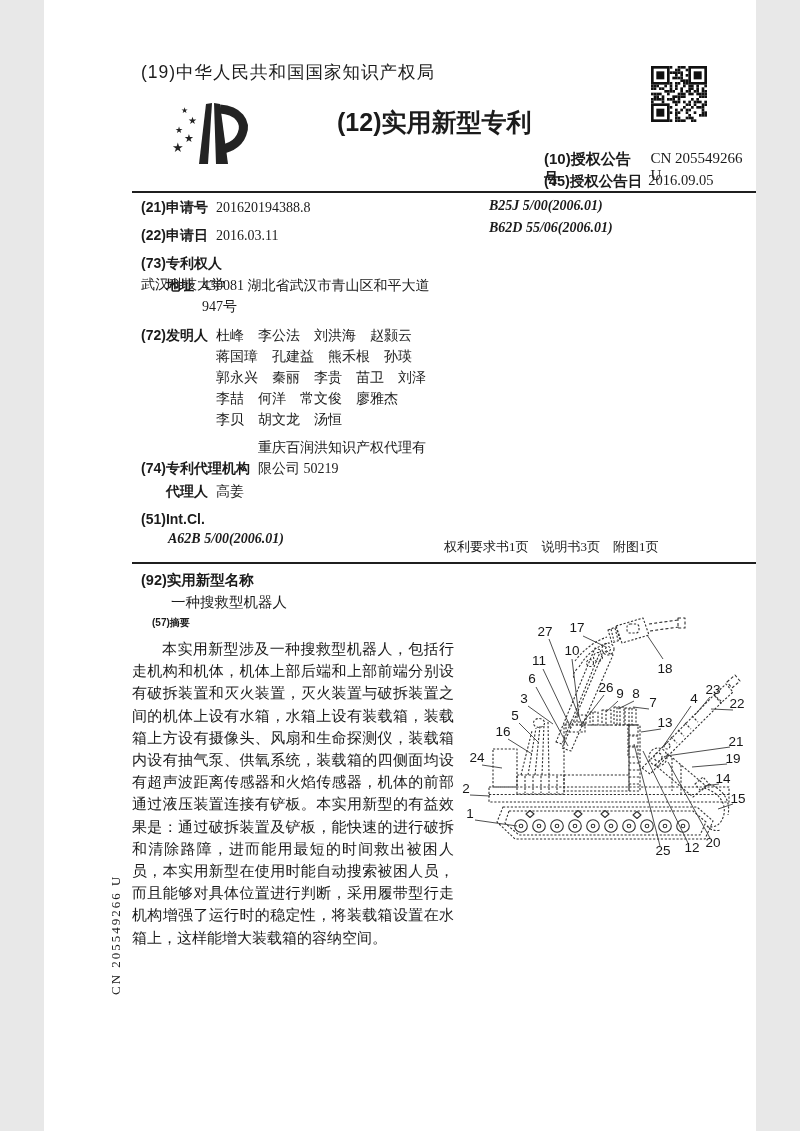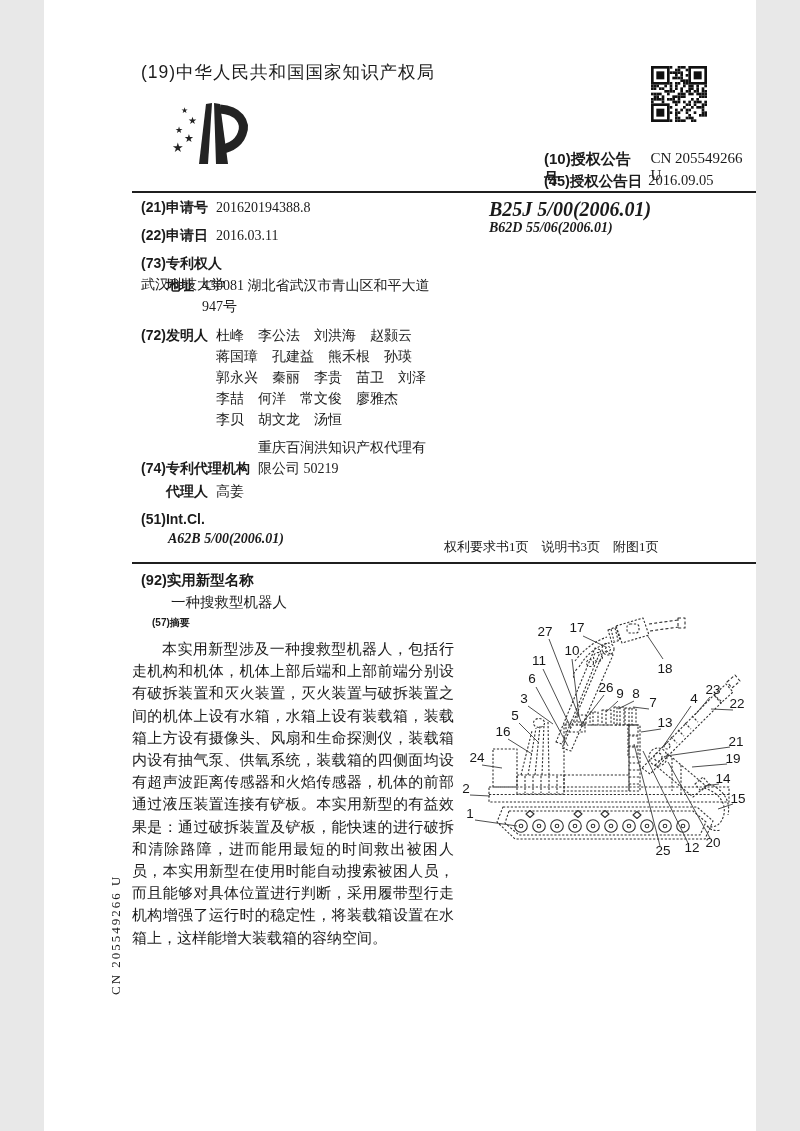--- a/index.html
+++ b/index.html
@@ -191,20 +191,21 @@
     <path d="M48,9 C66,10 75,22 70,34 C66,45 54,50 45,49" fill="none" stroke="#232323" stroke-width="9"></path>
     <g fill="#232323" font-size="12">
       <text x="0" y="52" font-size="13">★</text>
       <text x="12" y="42" font-size="11">★</text>
       <text x="3" y="33" font-size="9">★</text>
       <text x="16" y="24" font-size="10">★</text>
       <text x="9" y="13" font-size="8">★</text>
     </g>
   </svg>
 
+  <div class="abs lbl" style="left:293px;top:106px;font-size:25px;">(12)实用新型专利</div>
 
   <div class="abs" style="left:500px;top:150px;font-size:15px;display:flex;">
     <span class="lbl" style="margin-right:6px;">(10)授权公告号</span>
     <span class="serif">CN 205549266 U</span>
   </div>
   <div class="abs" style="left:500px;top:172px;font-size:14.5px;display:flex;">
     <span class="lbl" style="margin-right:6px;">(45)授权公告日</span>
     <span class="serif">2016.09.05</span>
   </div>
 
@@ -249,21 +250,21 @@
   <div class="field" style="left:122px;top:481px;">
     <span class="lbl">代理人</span>
     <span class="serif">高姜</span>
   </div>
 
   <div class="field" style="left:97px;top:509px;">
     <span class="lbl">(51)Int.Cl.</span>
   </div>
   <div class="abs cls" style="left:124px;top:531px;font-size:14px;">A62B 5/00(2006.01)</div>
 
-  <div class="abs cls" style="left:445px;top:198px;font-size:20px;">B25J 5/00(2006.01)</div>
+  <div class="abs cls" style="left:445px;top:198px;font-size:14px;">B25J 5/00(2006.01)</div>
   <div class="abs cls" style="left:445px;top:220px;font-size:14px;">B62D 55/06(2006.01)</div>
 
   <div class="abs serif" style="left:400px;top:538px;width:342px;text-align:left;font-size:13px;">权利要求书1页　说明书3页　附图1页</div>
 
   <div class="rule" style="top:562px;"></div>
 
   <div class="abs lbl" style="left:97px;top:571px;font-size:14.5px;">(92)实用新型名称</div>
   <div class="abs serif" style="left:127px;top:593px;font-size:14.5px;">一种搜救型机器人</div>
   <div class="abs lbl" style="left:108px;top:616px;font-size:10px;text-align:right;">(57)摘要</div>
   <div class="abs serif" style="left:88px;top:638px;width:322px;font-size:15px;line-height:22.2px;text-align:justify;text-indent:2em;">本实用新型涉及一种搜救型机器人，包括行走机构和机体，机体上部后端和上部前端分别设有破拆装置和灭火装置，灭火装置与破拆装置之间的机体上设有水箱，水箱上设有装载箱，装载箱上方设有摄像头、风扇和生命探测仪，装载箱内设有抽气泵、供氧系统，装载箱的四侧面均设有超声波距离传感器和火焰传感器，机体的前部通过液压装置连接有铲板。本实用新型的有益效果是：通过破拆装置及铲板，能快速的进行破拆和清除路障，进而能用最短的时间救出被困人员，本实用新型在使用时能自动搜索被困人员，而且能够对具体位置进行判断，采用履带型行走机构增强了运行时的稳定性，将装载箱设置在水箱上，这样能增大装载箱的容纳空间。</div>

